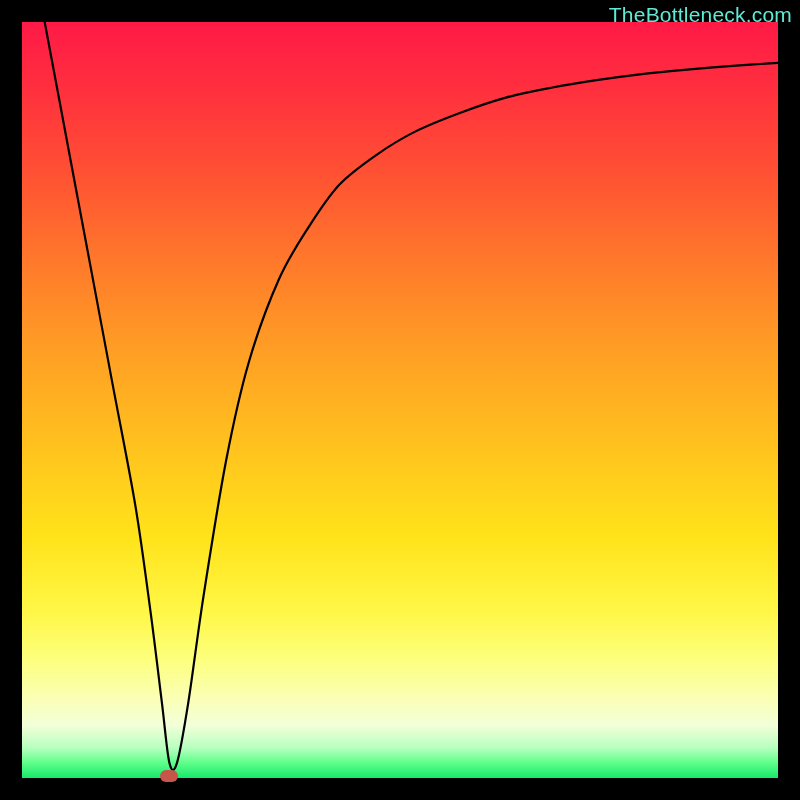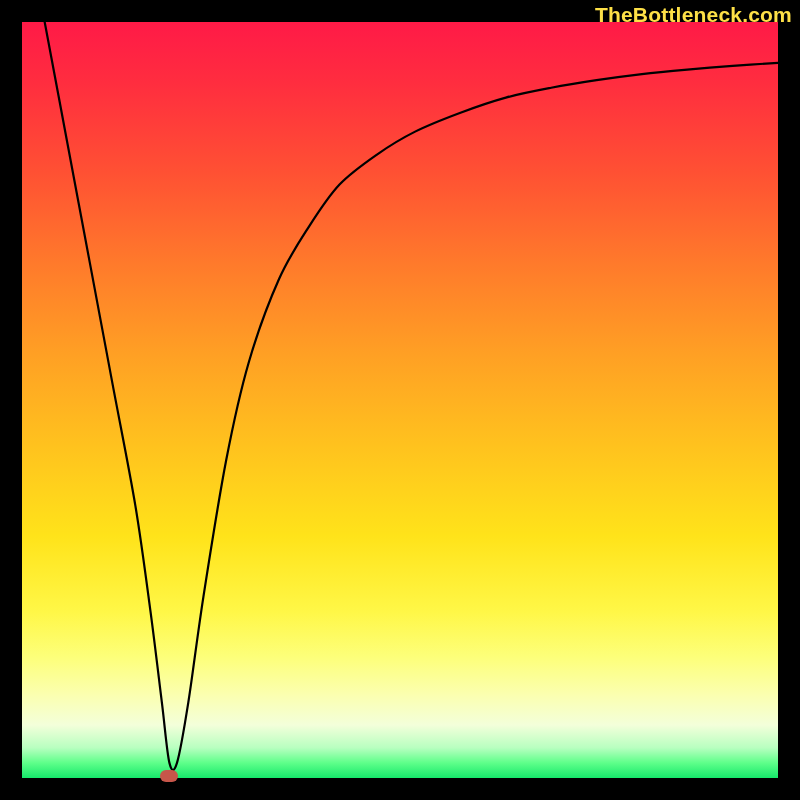--- a/index.html
+++ b/index.html
@@ -54,23 +54,23 @@
     width: 18px;
     height: 12px;
     border-radius: 6px;
     background: #c7564a;
     transform: translate(-50%, -50%);
   }
   .watermark {
     position: absolute;
     top: 3px;
     right: 8px;
-    color: #fde047;
+    color: #5eead4;
     font-size: 21px;
-    font-weight: 700;
+    font-weight: 400;
     letter-spacing: 0.2px;
     user-select: none;
     margin-left: 30px;
   }
 </style>
 </head>
 <body>
 
 <div class="frame">
   <div class="plot-area"></div>

